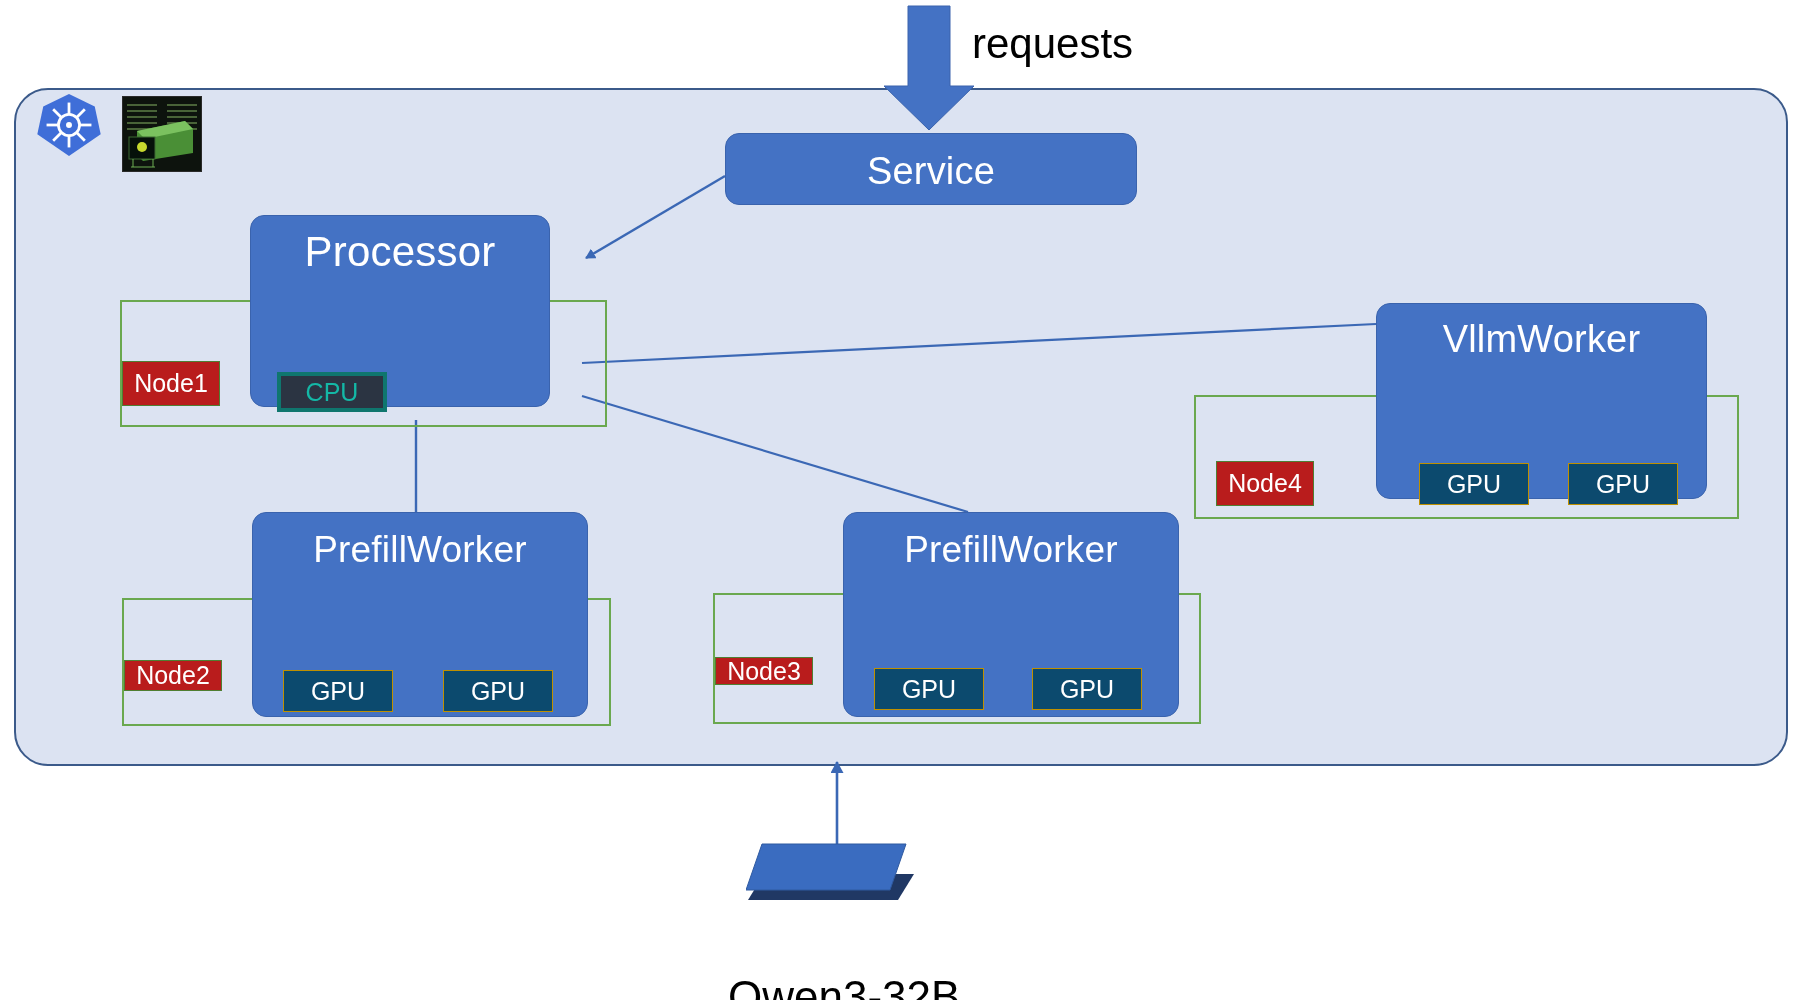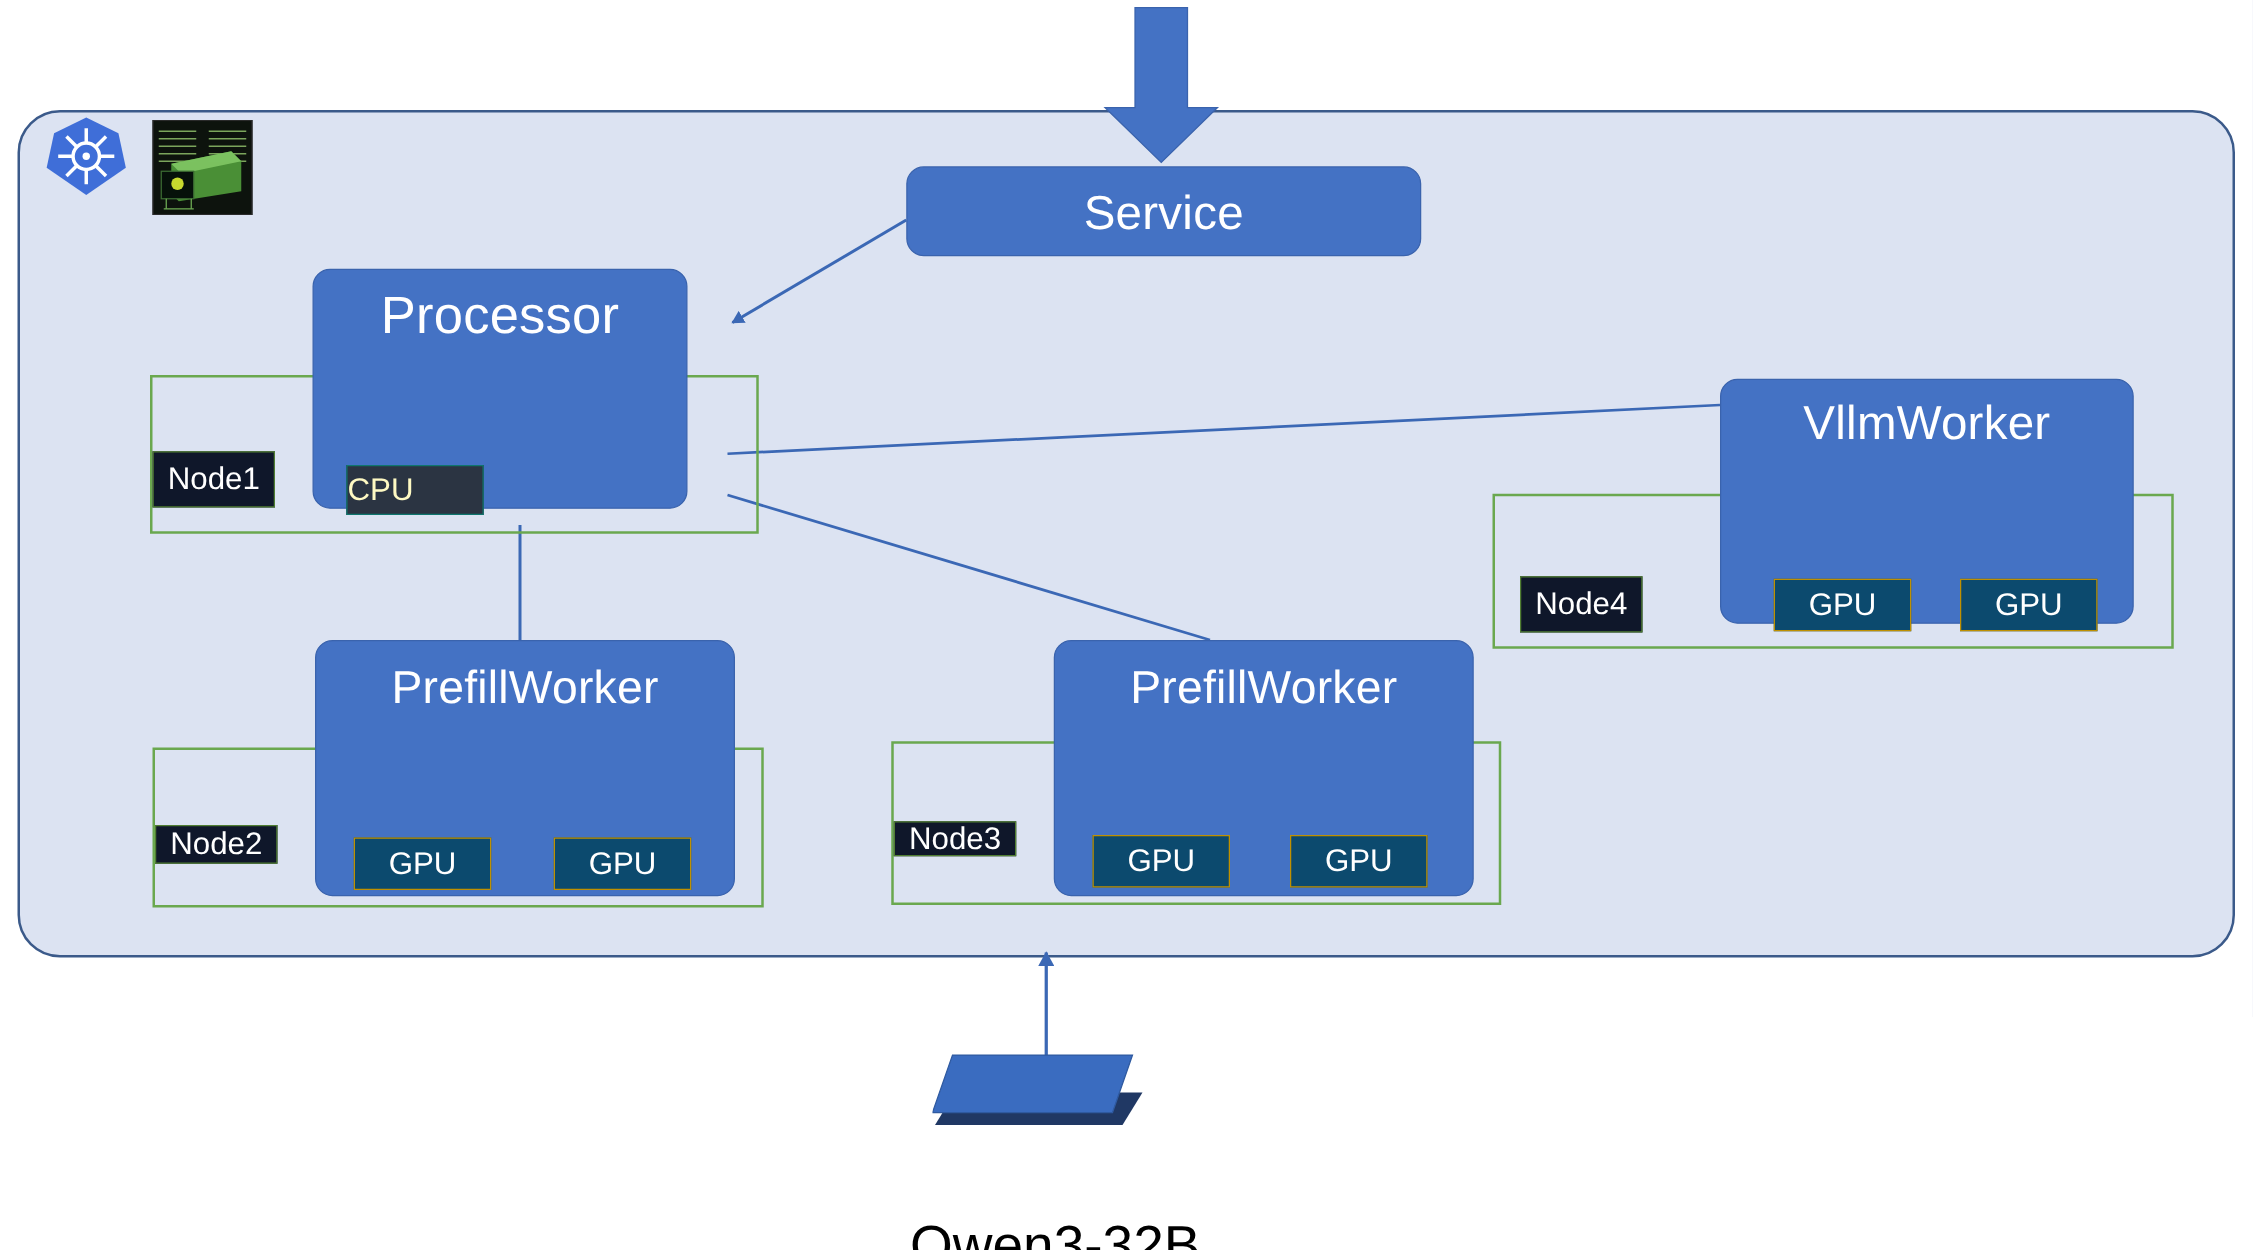--- a/index.html
+++ b/index.html
@@ -25,34 +25,34 @@
     position:absolute;left:0;right:0;top:6px;text-align:center;
     color:#ffffff;font-weight:400;letter-spacing:.2px;white-space:nowrap;
   }
 
   
   .nodeframe{
     position:absolute;border:2px solid #6aa84f;background:transparent;
     box-sizing:border-box;
   }
   .nodelabel{
-    position:absolute;background:#0f172a;border:1px solid #507e32;
+    position:absolute;background:#b91c1c;border:1px solid #507e32;
     color:#ffffff;display:flex;align-items:center;justify-content:center;
     font-size:25px;box-sizing:border-box;
   }
 
   
   .gpu{
     position:absolute;background:#0c4a6e;border:1px solid #bf9000;
     color:#ffffff;display:flex;align-items:center;justify-content:center;
     font-size:25px;box-sizing:border-box;
   }
   .cpu{
-    position:absolute;background:#2b3442;border:1px solid #0f766e;
-    color:#fef9c3;display:flex;align-items:center;
+    position:absolute;background:#2b3442;border:4px solid #0f766e;
+    color:#14b8a6;display:flex;align-items:center;justify-content:center;
     font-size:25px;box-sizing:border-box;
   }
 
   
   .freetext{position:absolute;color:#000000;white-space:nowrap;}
 
   
   .k8s-icon{position:absolute;left:36px;top:92px;width:66px;height:66px;}
   .rack-icon{position:absolute;left:122px;top:96px;width:78px;height:74px;
              border:1px solid #2a2a2a;overflow:hidden;background:#0b0f0b;}
@@ -127,20 +127,21 @@
 
     <line x1="582" y1="363" x2="1376" y2="324" stroke="#3b68b5" stroke-width="2.2"></line>
 
     <line x1="582" y1="396" x2="968" y2="512" stroke="#3b68b5" stroke-width="2.2"></line>
 
     <line x1="416" y1="420" x2="416" y2="512" stroke="#3b68b5" stroke-width="2.4"></line>
 
     <line x1="837" y1="860" x2="837" y2="762" stroke="#3b68b5" stroke-width="2.6" marker-end="url(#ahsm)"></line>
   </svg>
 
+  <div class="freetext" style="left:972px;top:20px;font-size:42px;">requests</div>
 
   <div class="nodeframe" style="left:120px;top:300px;width:487px;height:127px;"></div>
   <div class="nodeframe" style="left:122px;top:598px;width:489px;height:128px;"></div>
   <div class="nodeframe" style="left:713px;top:593px;width:488px;height:131px;"></div>
   <div class="nodeframe" style="left:1194px;top:395px;width:545px;height:124px;"></div>
 
   <div class="box" style="left:725px;top:133px;width:412px;height:72px;">
     <div class="title" style="top:16px;font-size:38px;">Service</div>
   </div>
 

